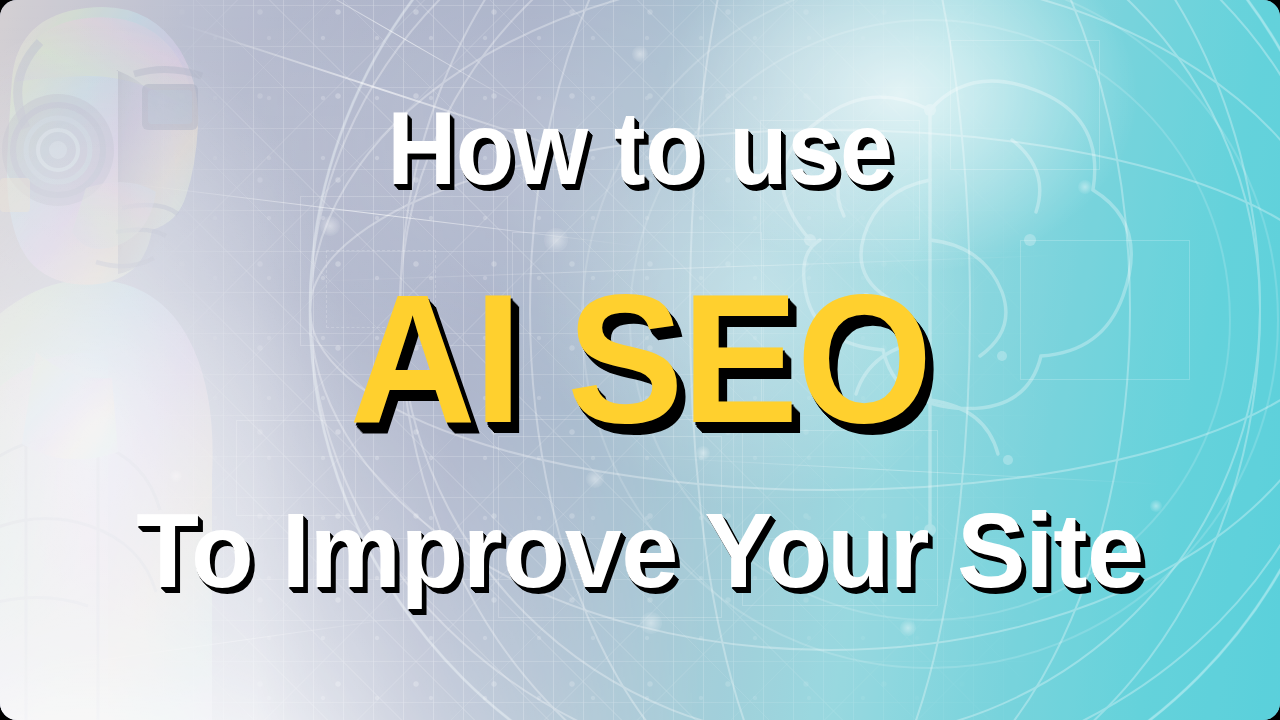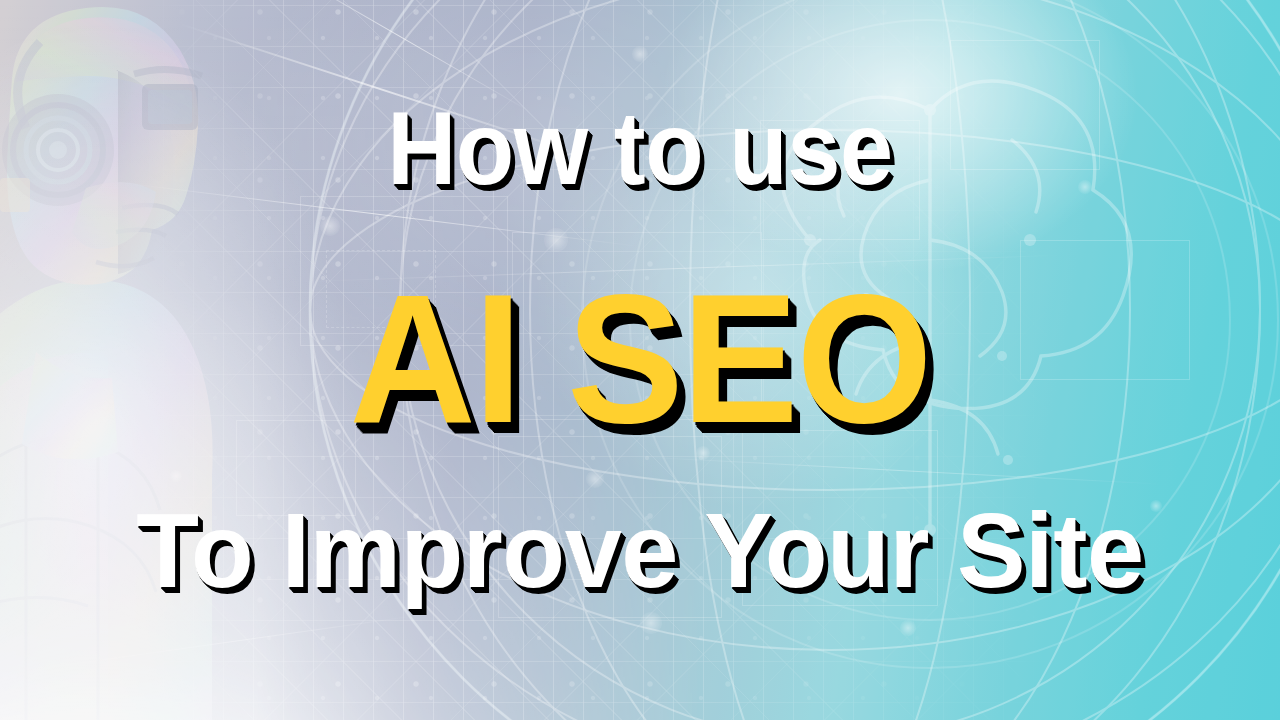--- a/index.html
+++ b/index.html
@@ -4,20 +4,21 @@
 <style>
   html,body{margin:0;padding:0;background:#000;}
   *{box-sizing:border-box;}
 
   #stage{
     position:relative;
     width:1280px;height:720px;
     overflow:hidden;
     font-family:"Liberation Sans","DejaVu Sans",sans-serif;
     background:#9aa4bd;
+    border-radius:17px;
   }
 
   
   .layer{position:absolute;inset:0;pointer-events:none;}
 
   
   #bg-base{
     background:linear-gradient(100deg,
       #c9c4c9 0%,
       #aab0c6 14%,

